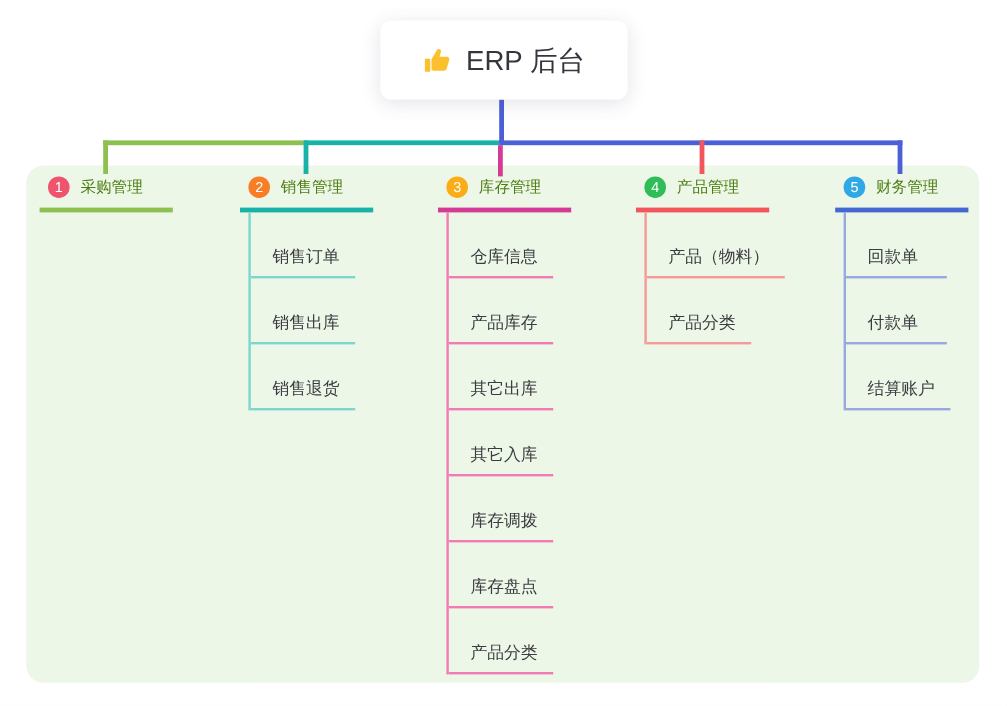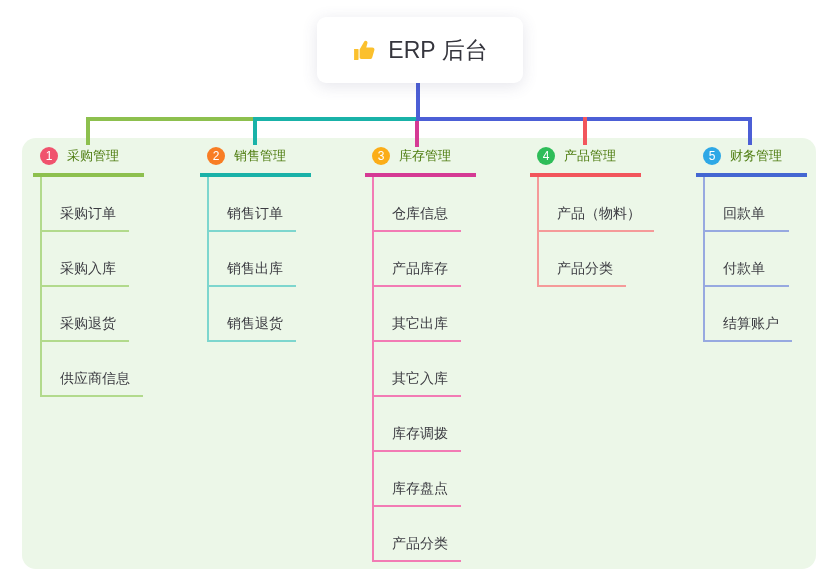--- a/index.html
+++ b/index.html
@@ -67,34 +67,20 @@
       </svg>
     </span>
     <span>ERP 后台</span>
   </div>
 
   <div class="branch b0" style="--accent: #8DC04E; --light: #B2DA8C; --badge: #F0536E;">
     <div class="branch-header">
       <span class="badge">1</span>
       <span class="branch-title">采购管理</span>
     </div>
-    <ul class="children">
-      <li>
-          <span>采购订单</span>
-        </li>
-      <li>
-          <span>采购入库</span>
-        </li>
-      <li>
-          <span>采购退货</span>
-        </li>
-      <li>
-          <span>供应商信息</span>
-        </li>
-    </ul>
   </div>
 
   <div class="branch b1" style="--accent: #19B2A8; --light: #7DD6CE; --badge: #F87D24;">
     <div class="branch-header">
       <span class="badge">2</span>
       <span class="branch-title">销售管理</span>
     </div>
     <ul class="children">
       <li>
           <span>销售订单</span>

